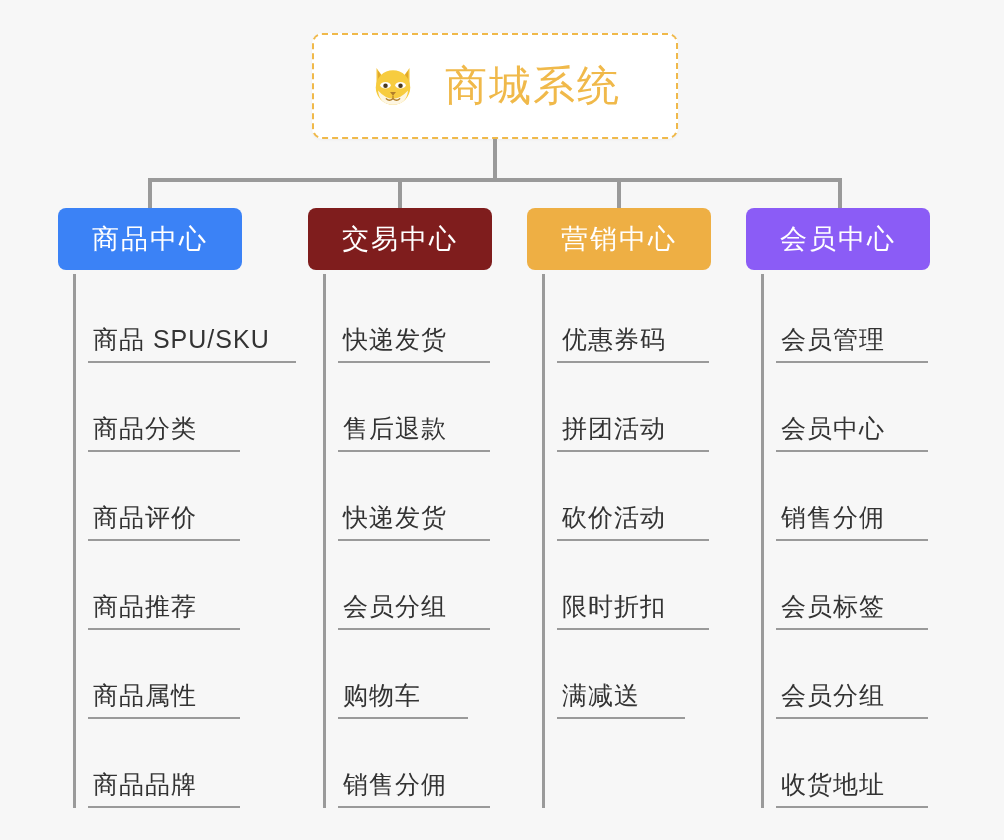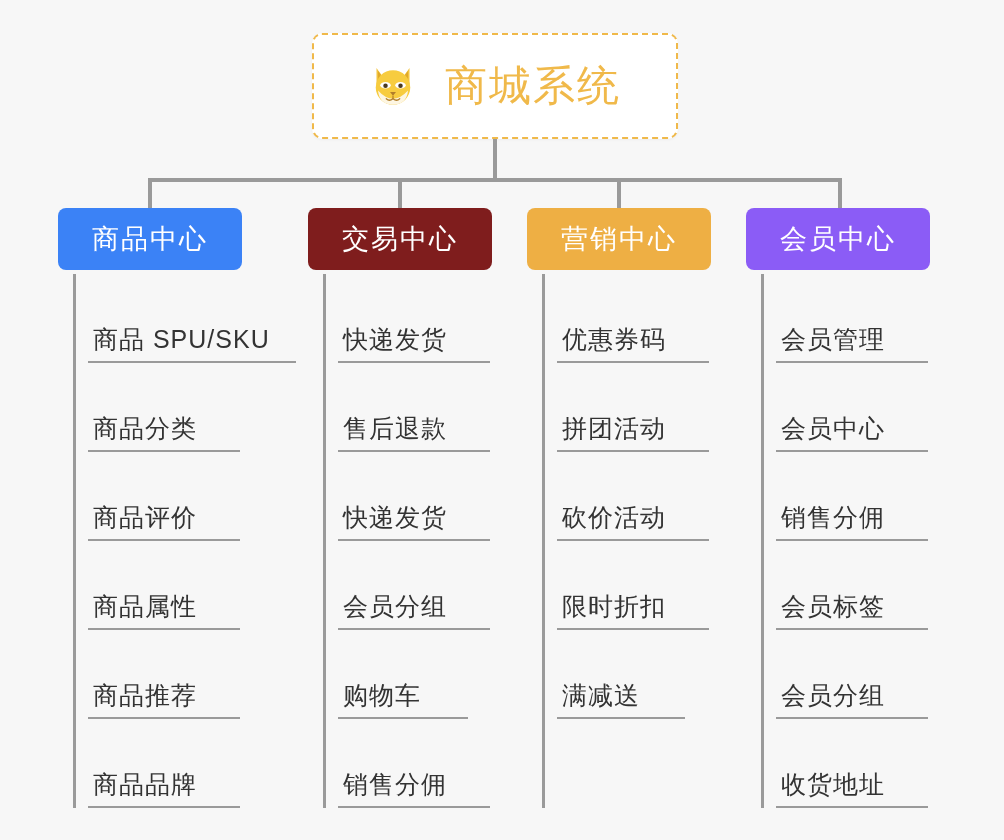--- a/index.html
+++ b/index.html
@@ -181,25 +181,25 @@
       </div>
       <div class="leaf">
         <span class="leaf-text">商品分类</span>
         <div class="leaf-rule" style="width:152px;"></div>
       </div>
       <div class="leaf">
         <span class="leaf-text">商品评价</span>
         <div class="leaf-rule" style="width:152px;"></div>
       </div>
       <div class="leaf">
+        <span class="leaf-text">商品推荐</span>
+        <div class="leaf-rule" style="width:152px;"></div>
+      </div>
+      <div class="leaf">
         <span class="leaf-text">商品属性</span>
-        <div class="leaf-rule" style="width:152px;"></div>
-      </div>
-      <div class="leaf">
-        <span class="leaf-text">商品推荐</span>
         <div class="leaf-rule" style="width:152px;"></div>
       </div>
       <div class="leaf">
         <span class="leaf-text">商品品牌</span>
         <div class="leaf-rule" style="width:152px;"></div>
       </div>
     </div>
   </div>
 
   <div class="column" style="left:308px;width:184px;">

